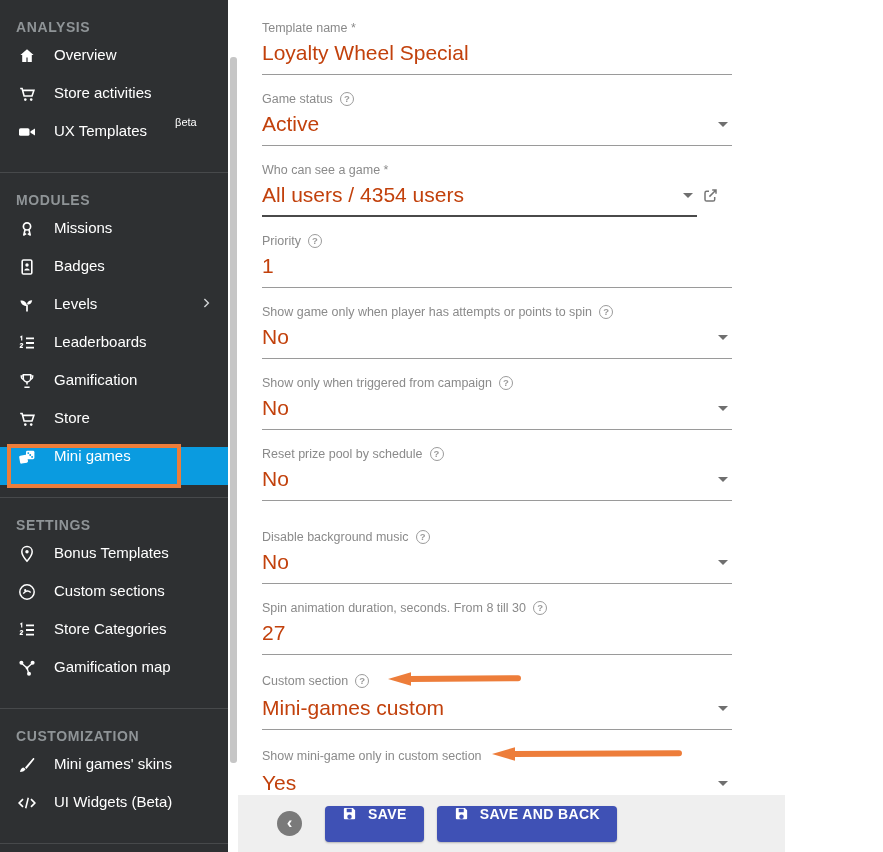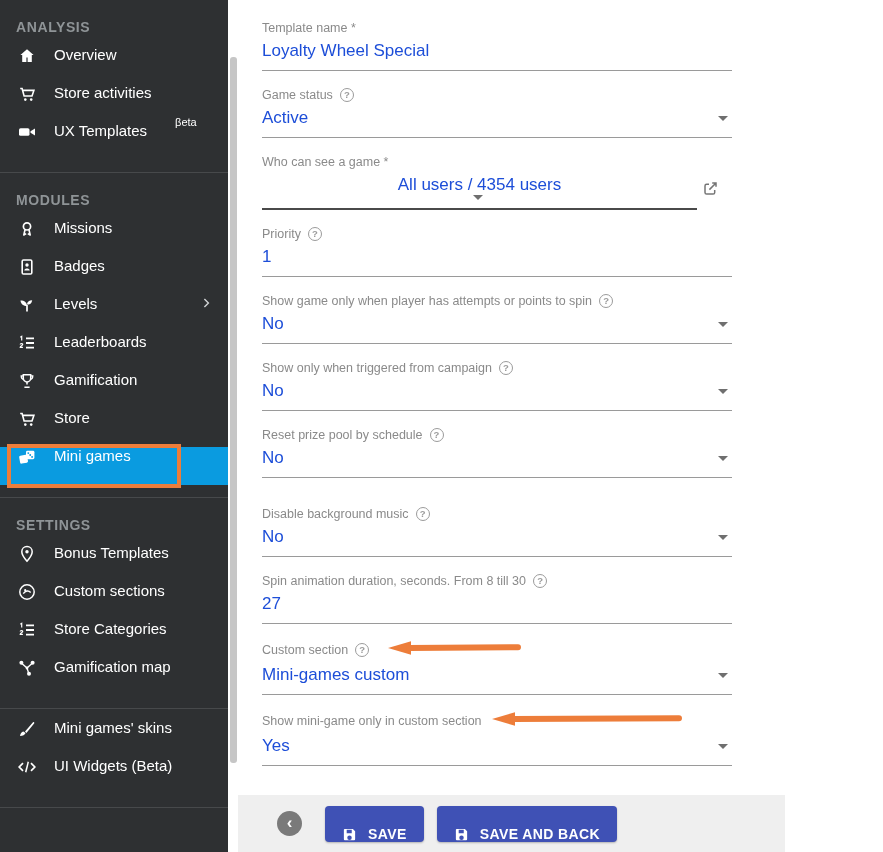--- a/index.html
+++ b/index.html
@@ -45,42 +45,42 @@
   .help {
     width:14px; height:14px; border:1px solid #9b9b9b; border-radius:50%;
     color:#9b9b9b; font-size:9.5px; font-weight:bold; line-height:1;
     display:flex; align-items:center; justify-content:center; flex:0 0 14px;
   }
   .ann-arrow { margin-left:12px; display:block; flex:0 0 auto; }
   .value-row {
     display:flex; align-items:center; justify-content:space-between;
     min-height:24px; padding-bottom:9px; border-bottom:1px solid #9a9a9a;
   }
-  .value { font-size:17px; color:#1d4ed8; }
+  .value { font-size:21px; color:#c2410c; }
   .caret {
     width:0; height:0; margin-right:4px;
     border-left:5px solid transparent; border-right:5px solid transparent;
     border-top:5px solid #6f6f6f;
   }
-  .who-row { margin-right:35px; border-bottom:2px solid #4a4a4a; padding-bottom:8px;flex-direction:column; }
+  .who-row { margin-right:35px; border-bottom:2px solid #4a4a4a; padding-bottom:8px; }
   .ext-icon { position:absolute; right:13px; bottom:9px; cursor:pointer; }
   
   .footer {
     position:absolute; left:10px; right:0; bottom:0; height:57px;
     background:#efefef; display:flex; align-items:center; padding-left:39px;
   }
   .back-btn {
     width:25px; height:25px; border-radius:50%; background:#7a7a7a; color:#fff;
     display:flex; align-items:center; justify-content:center;
     font-size:17px; font-weight:bold; cursor:pointer; margin-right:23px; padding-bottom:2px;
   }
   .btn {
     height:36px; background:#3f51b5; color:#fff; border:none; border-radius:4px;
     font-family:"Liberation Sans", sans-serif; font-weight:bold; font-size:14px;
-    letter-spacing:.4px; display:flex; align-items:flex-end; gap:11px;
+    letter-spacing:.4px; display:flex; align-items:flex-start; gap:11px;
     padding:0 17px; cursor:pointer; margin-right:13px;
     box-shadow:0 1px 2px rgba(0,0,0,.25);
   }
 </style>
 </head>
 <body>
 
 <div class="screen">
 
   <nav class="sidebar">
@@ -243,20 +243,21 @@
                 <circle cx="12" cy="15.8" r="2"></circle>
                 <circle cx="10" cy="10" r="1.4"></circle>
               </g>
             </svg>
         </span>
         <span>Gamification map</span>
       </div>
     </div>
 
     <div class="side-section">
+      <div class="side-header">CUSTOMIZATION</div>
       <div class="side-item">
         <span class="side-icon">
           <svg width="20" height="20" viewBox="0 0 20 20">
               <path d="M3 17c.4-2.6 1.4-4 3.4-4.6L8.6 14c-.8 2-2.8 3-5.6 3z" fill="#fff"></path>
               <path d="M8 12.6 15.8 3.4c.8-.9 2.1.3 1.3 1.2L9.4 14z" fill="#fff"></path>
             </svg>
         </span>
         <span>Mini games' skins</span>
       </div>
       <div class="side-item">

